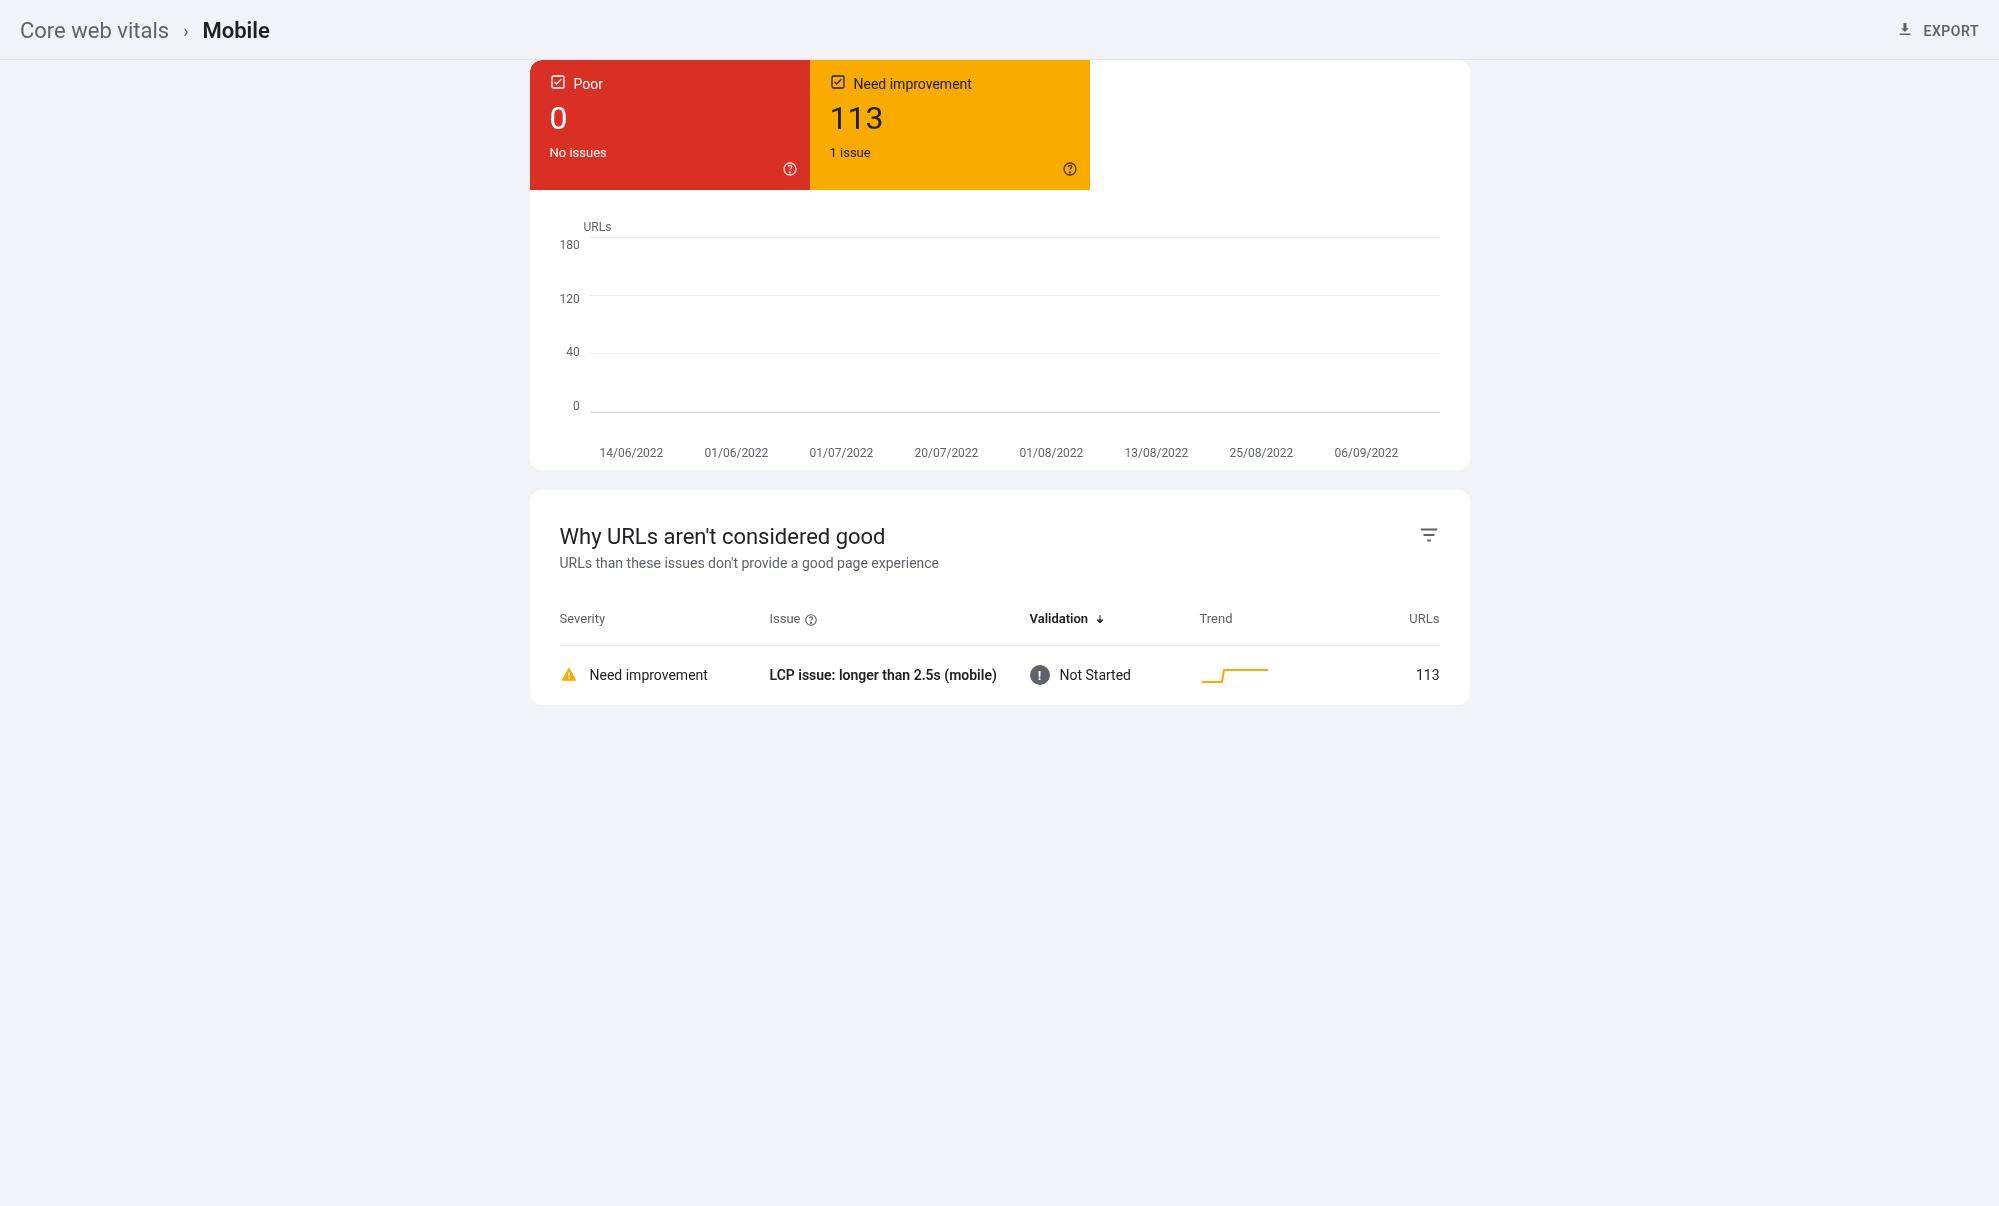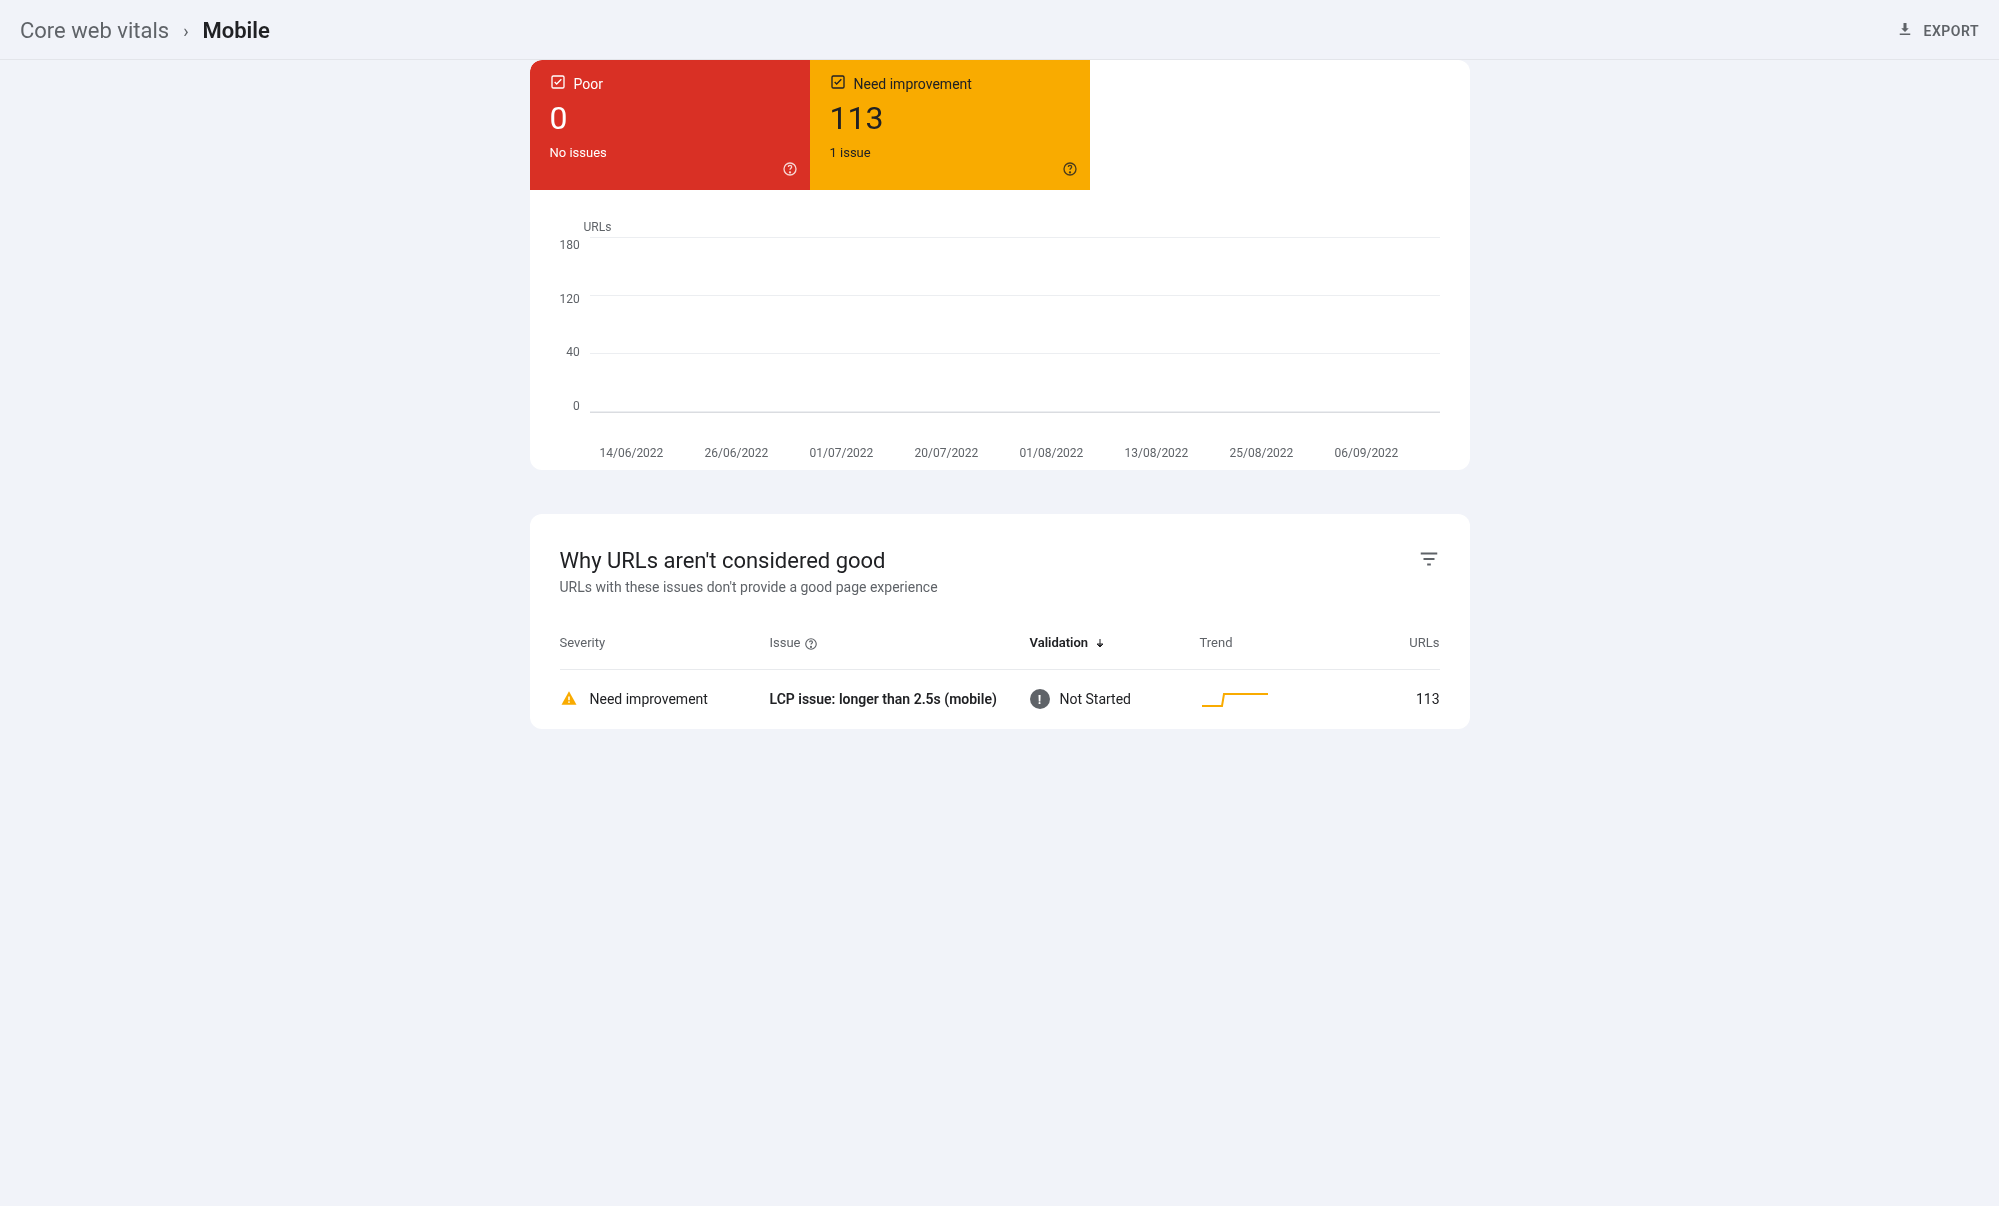--- a/index.html
+++ b/index.html
@@ -50,21 +50,21 @@
     padding: 0 20px 40px;
   }
   .card {
     background: #fff;
     border-radius: 12px;
     width: 940px;
     max-width: 100%;
     margin-top: 0;
     overflow: hidden;
   }
-  .card + .card { margin-top: 44px; }
+  .card + .card { margin-top: 20px; }
 
   .tiles {
     display: flex;
     height: 130px;
     width: 560px;
   }
   .tile {
     flex: 1;
     padding: 14px 20px 10px 20px;
     color: #fff;
@@ -662,37 +662,37 @@
               </div>
             </div>
         <div class="gridline" style="bottom: 100%;"></div>
             <div class="gridline" style="bottom: 66.6667%;"></div>
             <div class="gridline" style="bottom: 33.3333%;"></div>
             <div class="gridline" style="bottom: 0%;"></div>
           </div>
       </div>
       <div class="xaxis" id="xaxis">
           <span>14/06/2022</span>
-          <span>26/06/2022</span>
+          <span>01/06/2022</span>
           <span>01/07/2022</span>
           <span>20/07/2022</span>
           <span>01/08/2022</span>
           <span>13/08/2022</span>
           <span>25/08/2022</span>
           <span>06/09/2022</span>
         </div>
     </div>
 
   </div>
 
   <div class="card issues-card">
     <div class="issues-head">
       <div>
         <div class="issues-title">Why URLs aren't considered good</div>
-        <div class="issues-sub">URLs with these issues don't provide a good page experience</div>
+        <div class="issues-sub">URLs than these issues don't provide a good page experience</div>
       </div>
       <span class="filter-btn"><svg viewBox="0 0 24 24" fill="#5f6368">
             <path d="M3 5h18v2H3zM6 11h12v2H6zM10 17h4v2h-4z"></path>
           </svg></span>
     </div>
 
     <div class="tbl">
       <div class="tbl-head">
         <span>Severity</span>
         <span><span>Issue</span> <span class="info"><svg viewBox="0 0 24 24" fill="none" stroke="#5f6368" stroke-width="2">

